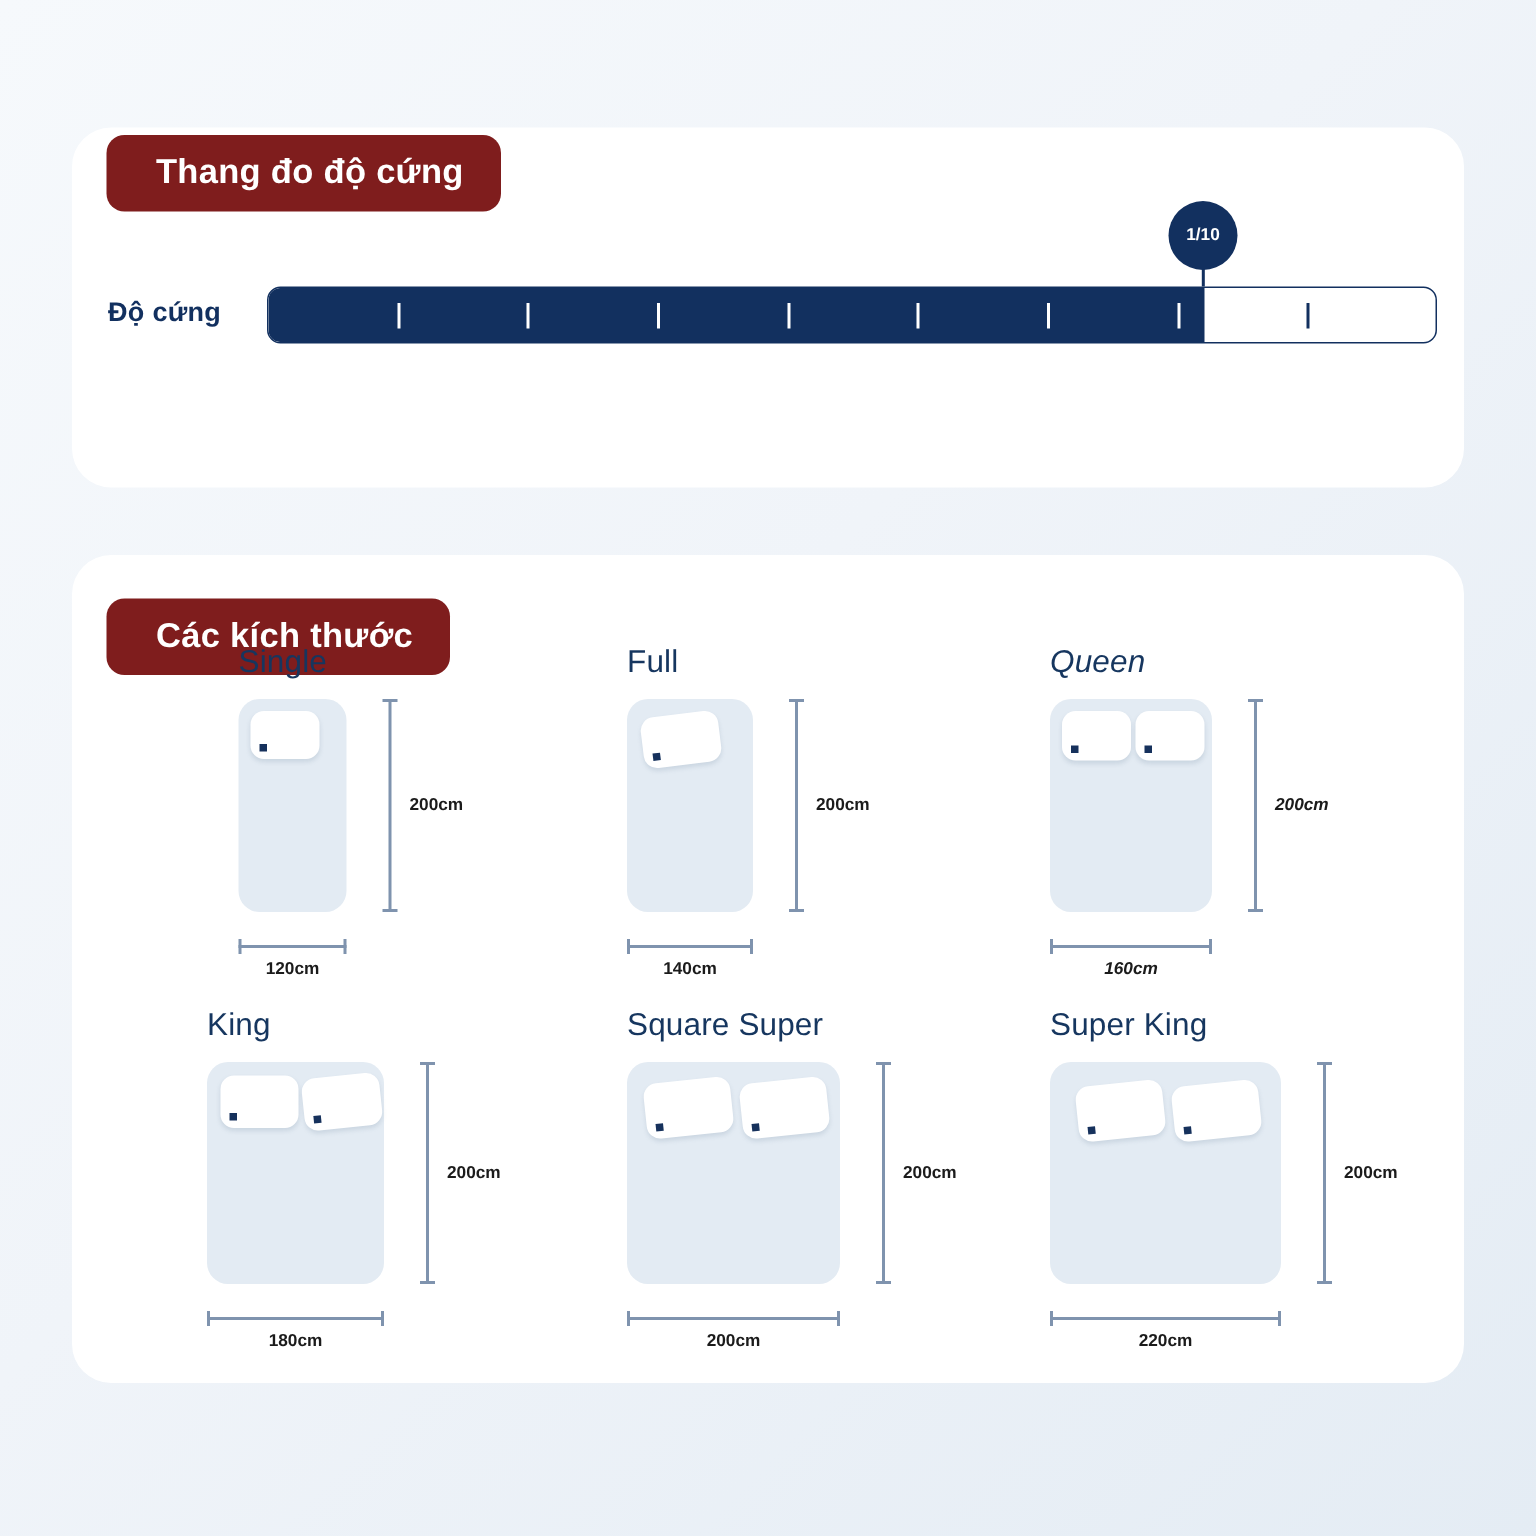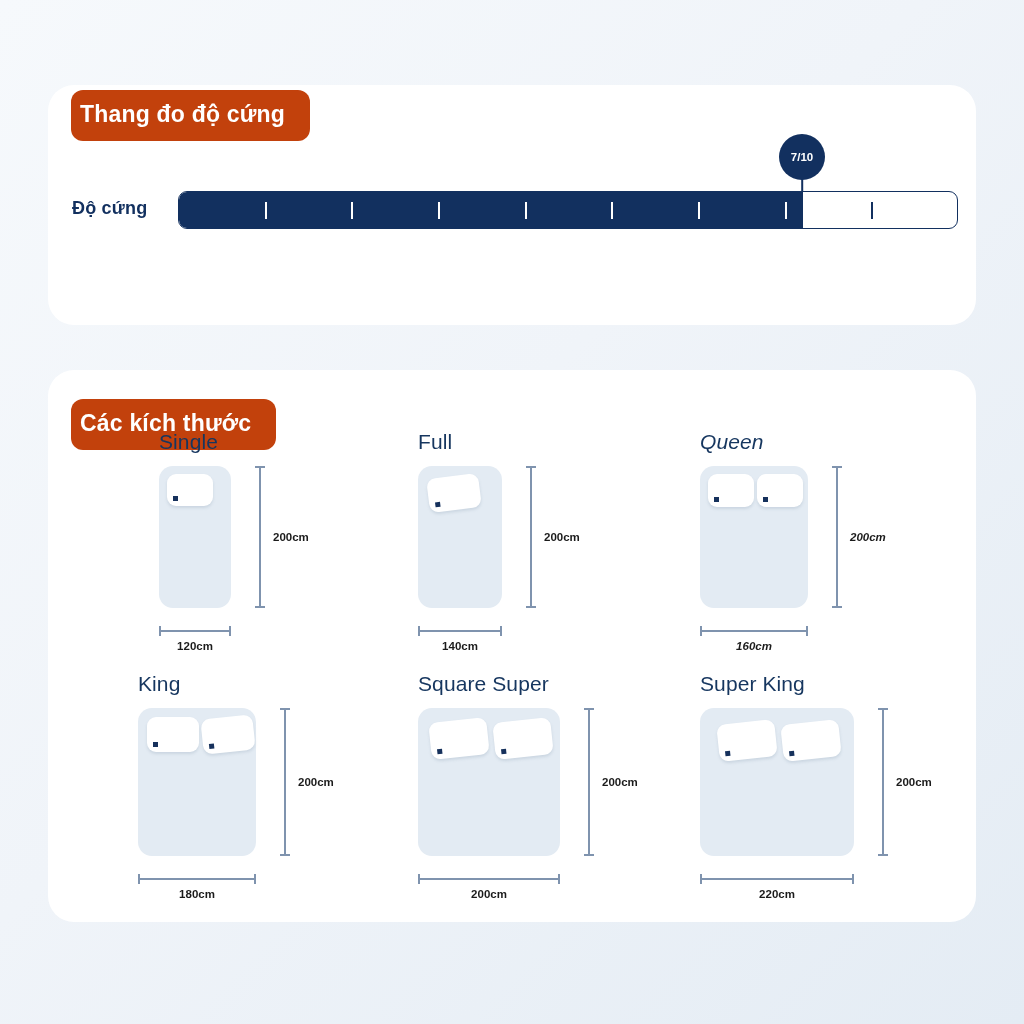--- a/index.html
+++ b/index.html
@@ -33,27 +33,27 @@
   #card-sizes {
     left: 48px;
     top: 370px;
     width: 928px;
     height: 552px;
   }
 
   
   .section-badge {
     position: absolute;
-    background: #c2410c;
+    background: #7f1d1d;
     color: #ffffff;
     font-size: 23px;
     font-weight: bold;
     letter-spacing: 0.2px;
     border-radius: 12px;
-    padding: 13px 25px 15px 9px;
+    padding: 13px 25px 15px 33px;
     white-space: nowrap;
     line-height: 1;
   }
 
   #badge-hardness { left: 71px; top: 90px; }
   #badge-sizes    { left: 71px; top: 375px; margin-top: 24px; }
 
   
   #hardness-row {
     position: absolute;
@@ -234,21 +234,21 @@
         <div class="tick on" style="left: 260px;"></div>
         <div class="tick on" style="left: 346.667px;"></div>
         <div class="tick on" style="left: 433.333px;"></div>
         <div class="tick on" style="left: 520px;"></div>
         <div class="tick on" style="left: 606.667px;"></div>
         <div class="tick off" style="left: 693.333px;"></div>
       </div>
   </div>
 
   <div id="hardness-stem" style="left: 730px;"></div>
-  <div id="hardness-bubble" style="left: 730px;">7/10</div>
+  <div id="hardness-bubble" style="left: 730px;">1/10</div>
 </div>
 
 <div class="card" id="card-sizes"></div>
 <div class="section-badge" id="badge-sizes">Các kích thước</div>
 
 <div id="sizes-grid">
     <div class="size-cell" style="left: 90px; top: 0px; width: 250px; height: 230px; margin-left: 21px;">
       <div class="size-title">Single</div>
       <div class="mattress" style="left: 0px; top: 36px; width: 72px; height: 142px;">
         <div class="pillow" style="left: 8px; top: 8px; width: 46px; height: 32px;">

